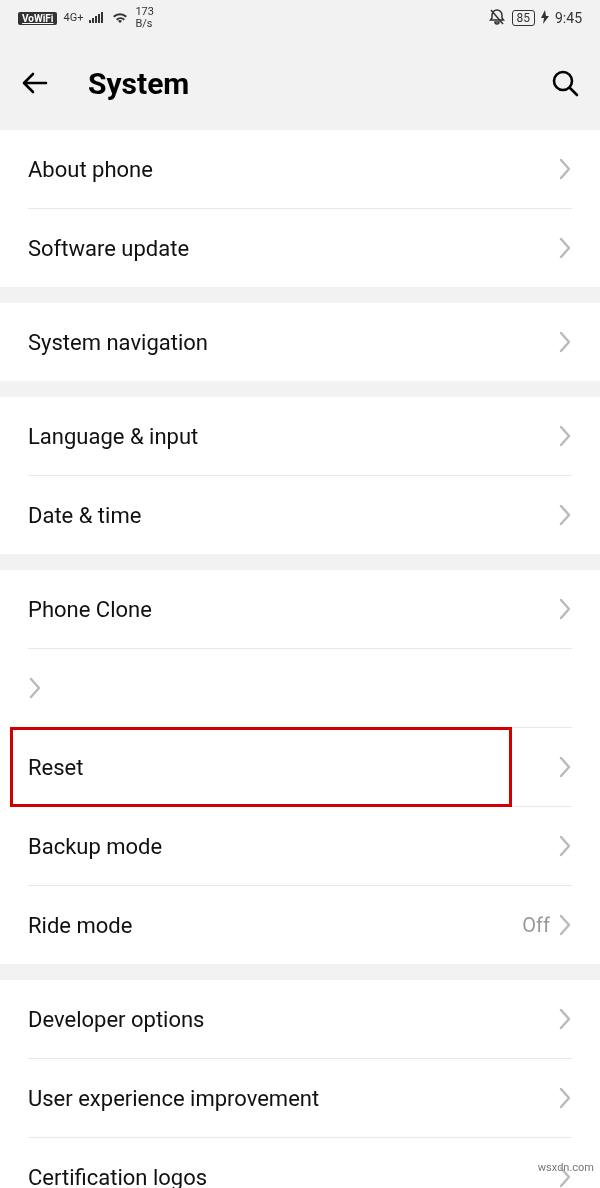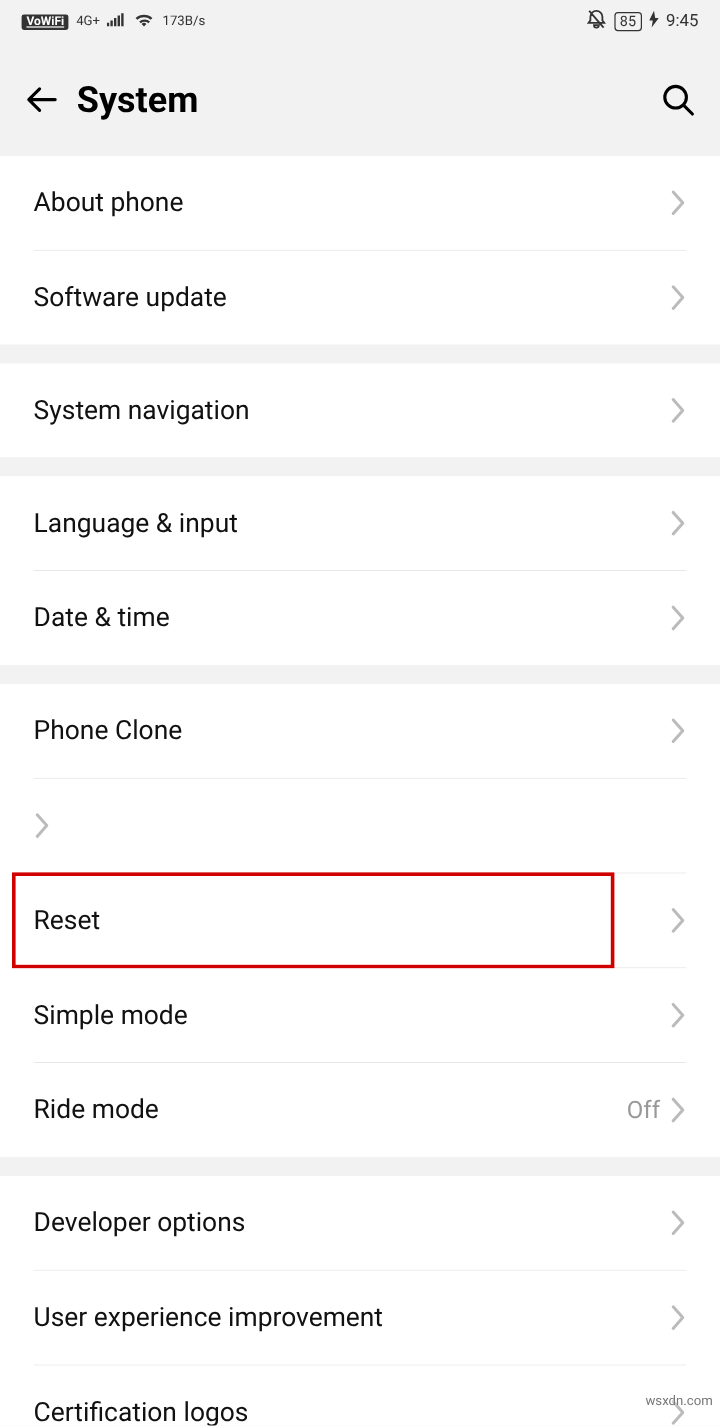--- a/index.html
+++ b/index.html
@@ -22,32 +22,32 @@
       font-size: 14px;
       color: #333;
     }
     .status-left { display: flex; align-items: center; gap: 6px; }
     .status-right { display: flex; align-items: center; gap: 6px; }
     .vowifi-badge {
       background: #333; color: #fff; font-size: 10px; font-weight: bold;
       padding: 1px 4px; border-radius: 2px; text-decoration: underline;
     }
     .status-label-small { font-size: 11px; line-height:1.1; }
-    .status-stack { display:flex; flex-direction:row; align-items:flex-start; }
+    .status-stack { display:flex; flex-direction:column; align-items:flex-start; }
     .battery-box {
       border: 1.5px solid #333; border-radius: 3px;
       font-size: 12px; padding: 0 4px; position: relative;
     }
     .header {
       height: 94px;
       display: flex;
       align-items: center;
       padding: 0 18px;
       background: #f2f2f2;
-      gap: 12px;
+      gap: 36px;
     }
     .back-btn { width: 34px; height: 34px; display:flex; align-items:center; justify-content:center; }
     .header-title { font-size: 30px; font-weight: 700; flex: 1; }
     .search-btn { width: 34px; height: 34px; display:flex; align-items:center; justify-content:center; }
     .content { background: #f2f2f2; }
     .group { background: #fff; }
     .group-gap { height: 16px; background: #f2f2f2; }
     .item {
       display: flex;
       align-items: center;
@@ -205,21 +205,21 @@
       <div class="divider"></div>
       <div class="item">
         <span class="item-label">Reset</span>
         <svg class="chevron" viewBox="0 0 14 24">
     <path d="M3 3l8 9-8 9" stroke="#bbb" stroke-width="2.5" fill="none" stroke-linecap="round" stroke-linejoin="round"></path>
   </svg>
         <div class="highlight-box"></div>
       </div>
       <div class="divider"></div>
       <div class="item">
-        <span class="item-label">Simple mode</span>
+        <span class="item-label">Backup mode</span>
         <svg class="chevron" viewBox="0 0 14 24">
     <path d="M3 3l8 9-8 9" stroke="#bbb" stroke-width="2.5" fill="none" stroke-linecap="round" stroke-linejoin="round"></path>
   </svg>
       </div>
       <div class="divider"></div>
       <div class="item">
         <span class="item-label">Ride mode</span>
         <span class="item-value">Off</span>
         <svg class="chevron" viewBox="0 0 14 24">
     <path d="M3 3l8 9-8 9" stroke="#bbb" stroke-width="2.5" fill="none" stroke-linecap="round" stroke-linejoin="round"></path>

